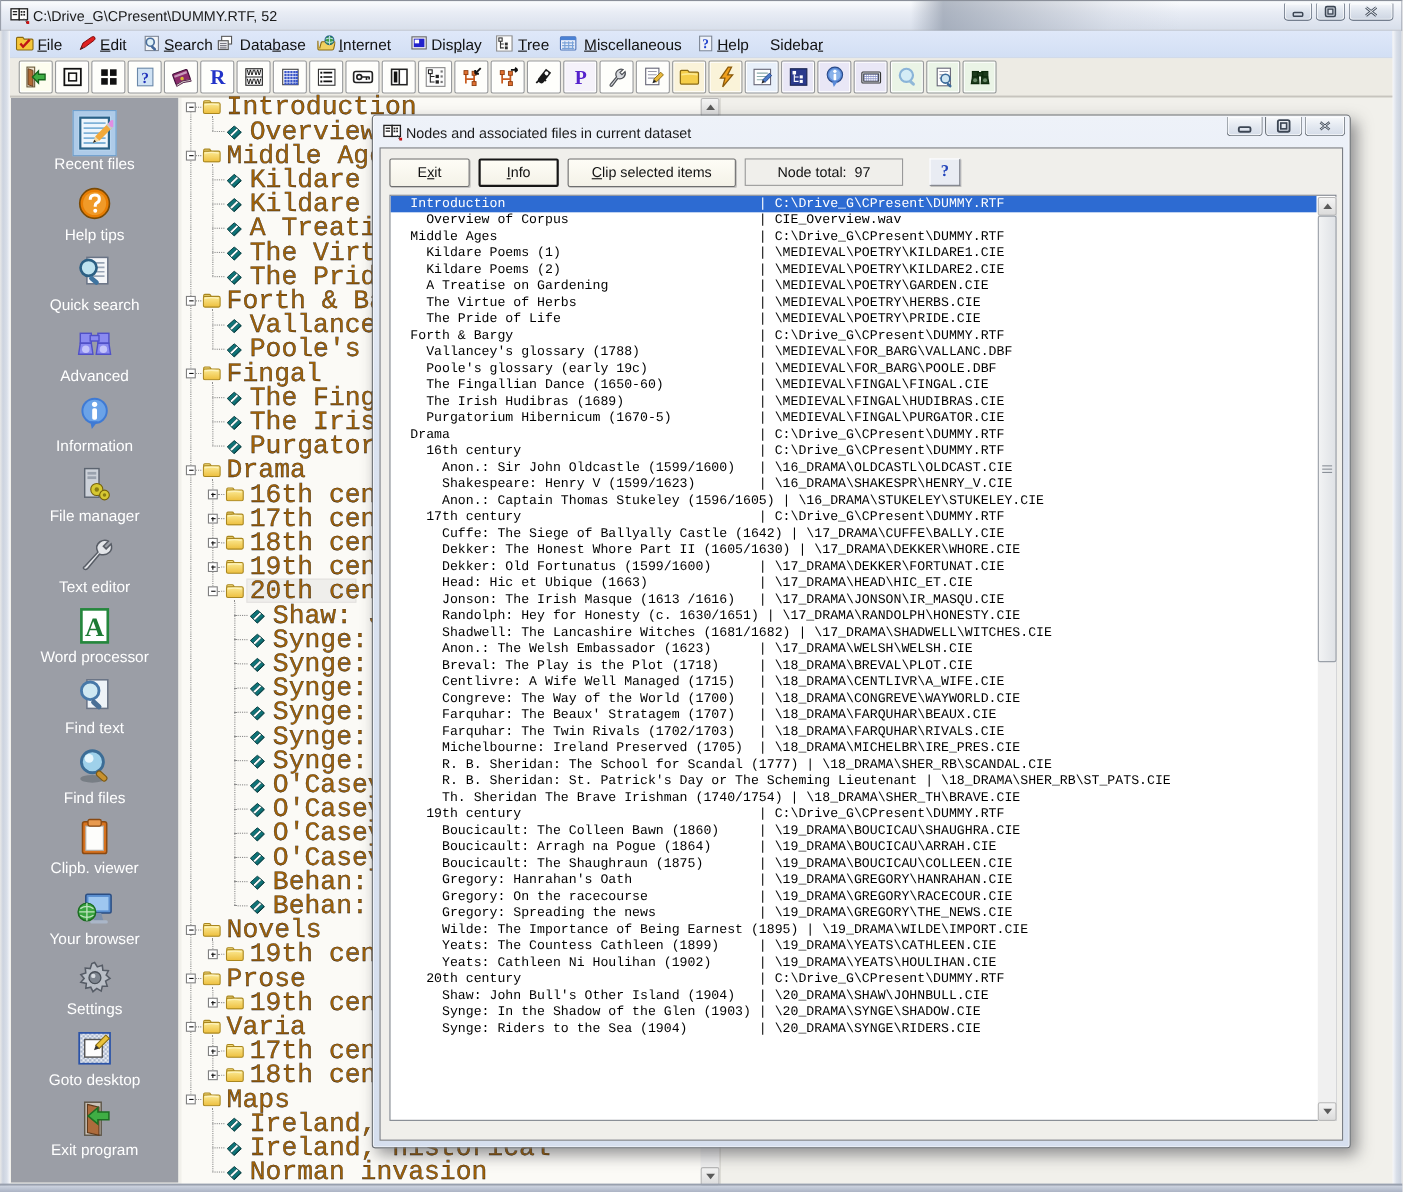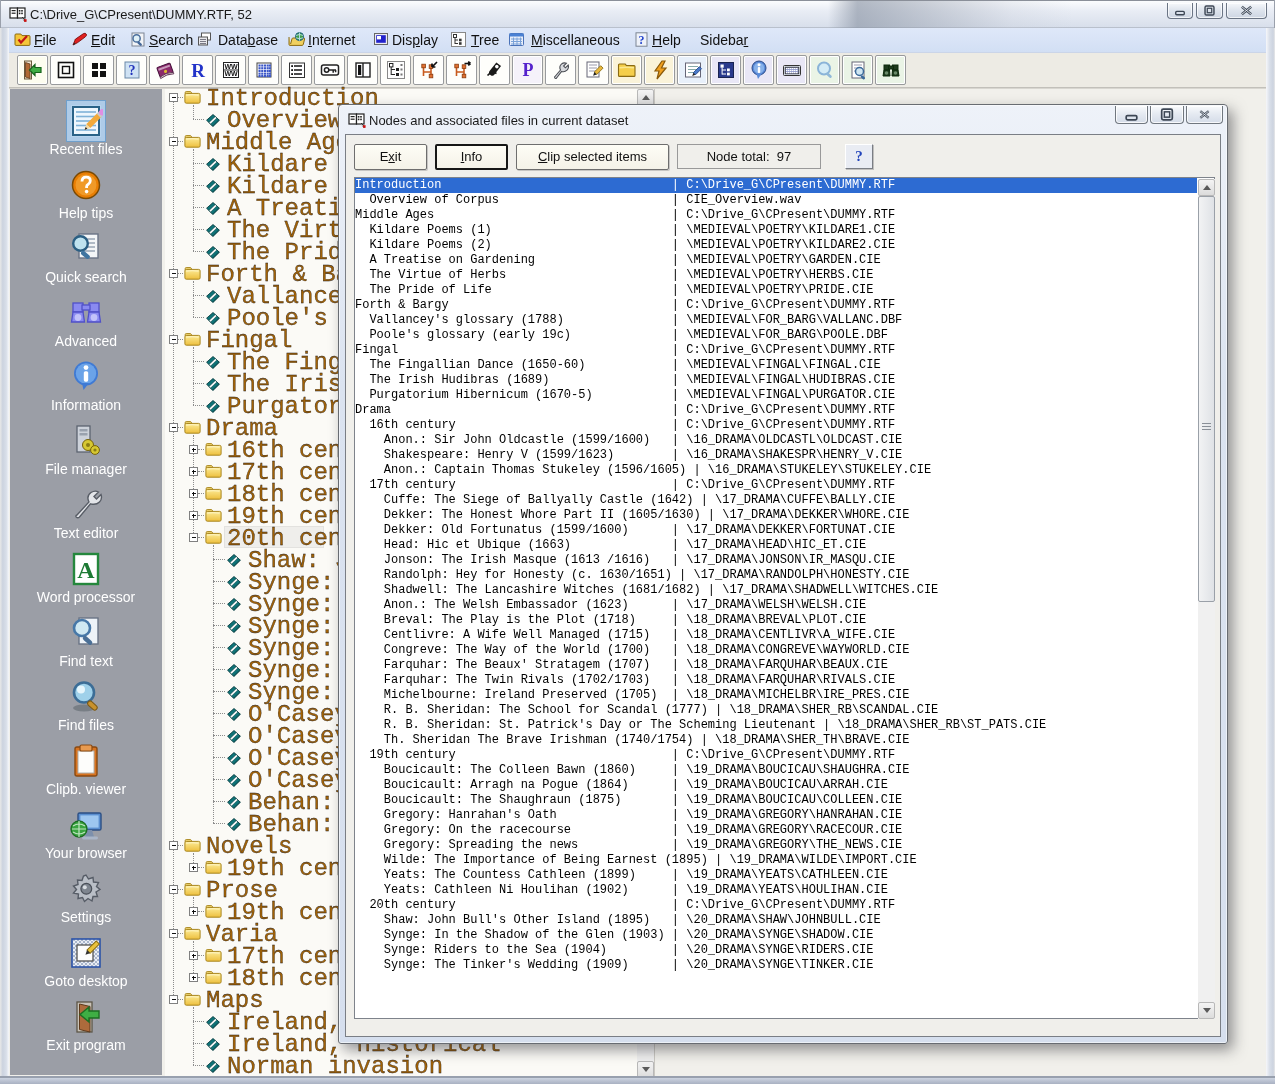--- a/index.html
+++ b/index.html
@@ -46,21 +46,21 @@
 
 #dialog{position:absolute;left:338px;top:104px;width:890px;height:940px;background:linear-gradient(#eef2f9,#dbe3f0 30%,#d6dfee);border:1px solid #686c72;border-radius:4px 4px 3px 3px;box-shadow:5px 6px 14px rgba(50,50,55,.5), inset 0 0 0 1px rgba(255,255,255,.55)}
 #dlgtitle{position:absolute;left:10px;top:8px;font-size:13px;color:#1a1a1a}
 #dlgclient{position:absolute;left:6px;top:29px;width:876px;height:903px;background:#f0efeb;border:1px solid #7a7e85}
 .dbtn{position:absolute;top:9px;height:26px;background:linear-gradient(#fefdf6,#f4f2e8);border:1px solid #6e6e6e;border-radius:2px;font-size:13px;color:#111;text-align:center;line-height:23px;box-shadow:1px 1px 0 rgba(120,120,120,.35)}
 #dinfo{border:2px solid #161616;line-height:21px;box-shadow:none}
 #dnode{position:absolute;top:9px;height:25px;background:#f0efeb;border:1px solid #999;font-size:13px;color:#111;text-align:center;line-height:23px}
 #dhelp{position:absolute;top:9px;width:28px;height:25px;background:#e9ecf3;border-top:1px solid #fff;border-left:1px solid #fff;border-right:1.5px solid #7a7e85;border-bottom:1.5px solid #7a7e85;text-align:center;font:bold 15px/23px "Liberation Serif";color:#2244bb;box-shadow:1px 1px 0 rgba(120,120,120,.4)}
 #listbox{position:absolute;left:8px;top:42px;width:861px;height:842px;background:#fff;border:1px solid #7e838b}
 #listtext{position:absolute;left:0;top:0;width:842px;height:840px;overflow:hidden}
-.lrow{height:15px;line-height:15px;font-family:"Liberation Mono",monospace;font-size:12px;color:#000;white-space:pre;padding-left:0}
+.lrow{height:15px;line-height:15px;font-family:"Liberation Mono",monospace;font-size:12px;color:#000;white-space:pre;padding-left:18px}
 .lrow.sel{background:#2d6bd2;color:#fff}
 
 .dcap{position:absolute;top:1px;height:18px;border:1px solid #70777f;border-top:none;background:linear-gradient(#f8fafc,#e4e9f1 50%,#d4dce8);border-radius:0 0 4px 4px;box-shadow:inset 0 0 0 1px rgba(255,255,255,.8)}
 
 #dlsb{position:absolute;left:843px;top:1px;width:17px;height:840px;background:#f0f0f0}
 </style></head>
 <body>
 <svg width="0" height="0">
     <defs>
 <linearGradient id="gfold" x1="0" y1="0" x2="0" y2="1">
@@ -1059,21 +1059,20 @@
 <div class="lrow">  Overview of Corpus                        | CIE_Overview.wav</div>
 <div class="lrow">Middle Ages                                 | C:\Drive_G\CPresent\DUMMY.RTF</div>
 <div class="lrow">  Kildare Poems (1)                         | \MEDIEVAL\POETRY\KILDARE1.CIE</div>
 <div class="lrow">  Kildare Poems (2)                         | \MEDIEVAL\POETRY\KILDARE2.CIE</div>
 <div class="lrow">  A Treatise on Gardening                   | \MEDIEVAL\POETRY\GARDEN.CIE</div>
 <div class="lrow">  The Virtue of Herbs                       | \MEDIEVAL\POETRY\HERBS.CIE</div>
 <div class="lrow">  The Pride of Life                         | \MEDIEVAL\POETRY\PRIDE.CIE</div>
 <div class="lrow">Forth &amp; Bargy                               | C:\Drive_G\CPresent\DUMMY.RTF</div>
 <div class="lrow">  Vallancey's glossary (1788)               | \MEDIEVAL\FOR_BARG\VALLANC.DBF</div>
 <div class="lrow">  Poole's glossary (early 19c)              | \MEDIEVAL\FOR_BARG\POOLE.DBF</div>
-<div class="lrow">Fingal                                      | C:\Drive_G\CPresent\DUMMY.RTF</div>
 <div class="lrow">  The Fingallian Dance (1650-60)            | \MEDIEVAL\FINGAL\FINGAL.CIE</div>
 <div class="lrow">  The Irish Hudibras (1689)                 | \MEDIEVAL\FINGAL\HUDIBRAS.CIE</div>
 <div class="lrow">  Purgatorium Hibernicum (1670-5)           | \MEDIEVAL\FINGAL\PURGATOR.CIE</div>
 <div class="lrow">Drama                                       | C:\Drive_G\CPresent\DUMMY.RTF</div>
 <div class="lrow">  16th century                              | C:\Drive_G\CPresent\DUMMY.RTF</div>
 <div class="lrow">    Anon.: Sir John Oldcastle (1599/1600)   | \16_DRAMA\OLDCASTL\OLDCAST.CIE</div>
 <div class="lrow">    Shakespeare: Henry V (1599/1623)        | \16_DRAMA\SHAKESPR\HENRY_V.CIE</div>
 <div class="lrow">    Anon.: Captain Thomas Stukeley (1596/1605) | \16_DRAMA\STUKELEY\STUKELEY.CIE</div>
 <div class="lrow">  17th century                              | C:\Drive_G\CPresent\DUMMY.RTF</div>
 <div class="lrow">    Cuffe: The Siege of Ballyally Castle (1642) | \17_DRAMA\CUFFE\BALLY.CIE</div>
@@ -1097,24 +1096,23 @@
 <div class="lrow">    Boucicault: The Colleen Bawn (1860)     | \19_DRAMA\BOUCICAU\SHAUGHRA.CIE</div>
 <div class="lrow">    Boucicault: Arragh na Pogue (1864)      | \19_DRAMA\BOUCICAU\ARRAH.CIE</div>
 <div class="lrow">    Boucicault: The Shaughraun (1875)       | \19_DRAMA\BOUCICAU\COLLEEN.CIE</div>
 <div class="lrow">    Gregory: Hanrahan's Oath                | \19_DRAMA\GREGORY\HANRAHAN.CIE</div>
 <div class="lrow">    Gregory: On the racecourse              | \19_DRAMA\GREGORY\RACECOUR.CIE</div>
 <div class="lrow">    Gregory: Spreading the news             | \19_DRAMA\GREGORY\THE_NEWS.CIE</div>
 <div class="lrow">    Wilde: The Importance of Being Earnest (1895) | \19_DRAMA\WILDE\IMPORT.CIE</div>
 <div class="lrow">    Yeats: The Countess Cathleen (1899)     | \19_DRAMA\YEATS\CATHLEEN.CIE</div>
 <div class="lrow">    Yeats: Cathleen Ni Houlihan (1902)      | \19_DRAMA\YEATS\HOULIHAN.CIE</div>
 <div class="lrow">  20th century                              | C:\Drive_G\CPresent\DUMMY.RTF</div>
-<div class="lrow">    Shaw: John Bull's Other Island (1895)   | \20_DRAMA\SHAW\JOHNBULL.CIE</div>
+<div class="lrow">    Shaw: John Bull's Other Island (1904)   | \20_DRAMA\SHAW\JOHNBULL.CIE</div>
 <div class="lrow">    Synge: In the Shadow of the Glen (1903) | \20_DRAMA\SYNGE\SHADOW.CIE</div>
 <div class="lrow">    Synge: Riders to the Sea (1904)         | \20_DRAMA\SYNGE\RIDERS.CIE</div>
-<div class="lrow">    Synge: The Tinker's Wedding (1909)      | \20_DRAMA\SYNGE\TINKER.CIE</div>
       </div>
       <div id="dlsb"></div>
       <div class="sbtn" style="left:843px;top:1px">
           <div class="arr up"></div>
         </div>
       <div class="sbtn" style="left:843px;top:824px">
           <div class="arr dn"></div>
         </div>
       <div style="position:absolute;left:843px;top:18px;width:17px;height:406px;background:linear-gradient(90deg,#f2f3f4,#dfe2e6);border:1px solid #9aa0a8;border-radius:2px"></div>
       <div style="position:absolute;left:847px;top:245px;width:9px;height:1px;background:#8a9098;box-shadow:0 3px 0 #8a9098,0 6px 0 #8a9098"></div>

